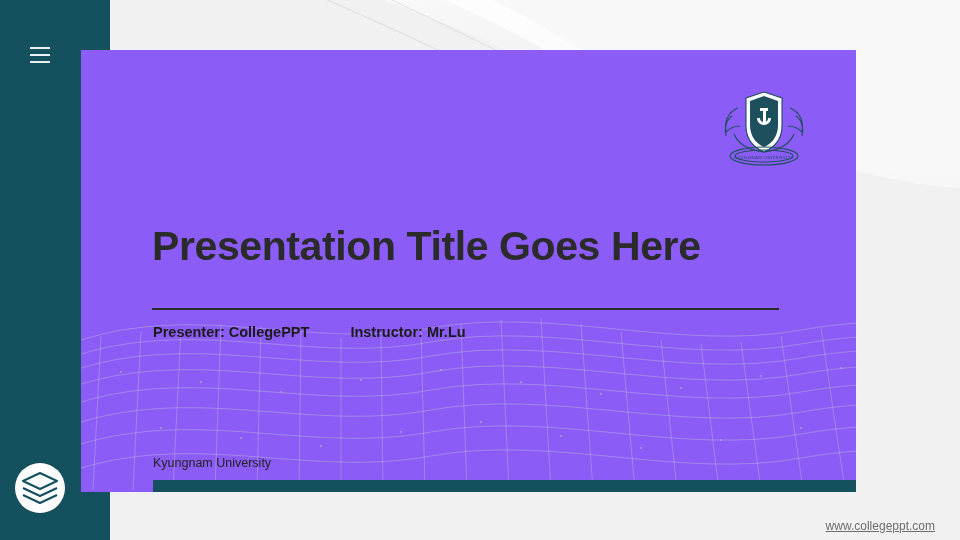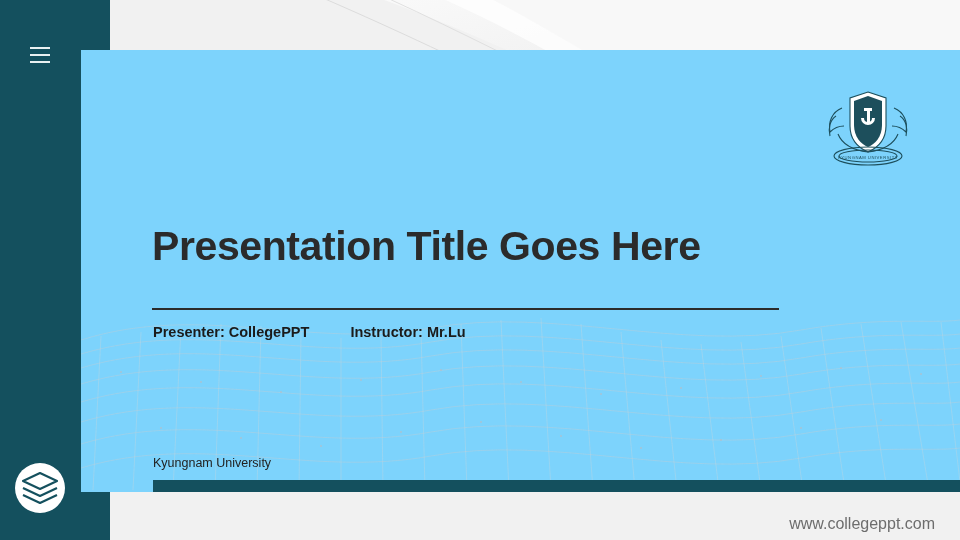--- a/index.html
+++ b/index.html
@@ -73,23 +73,23 @@
     background: #f1f1f1;
     overflow: hidden;
   }
   .topband svg { position: absolute; left: 0; top: 0; }
 
   
   .slide {
     position: absolute;
     left: 81px;
     top: 50px;
-    width: 879px;
+    width: 775px;
     height: 442px;
-    background: #7dd3fc;
+    background: #8b5cf6;
     overflow: hidden;
     z-index: 10;
   }
 
   .mesh {
     position: absolute;
     left: 0;
     bottom: 0;
     width: 879px;
     height: 260px;
@@ -152,23 +152,24 @@
     bottom: 0;
     width: 807px;
     height: 12px;
     background: #14505e;
   }
 
   .website {
     position: absolute;
     right: 25px;
     bottom: 7px;
-    font-size: 16px;
+    font-size: 12px;
     color: #6d6d6d;
     z-index: 20;
+    text-decoration: underline;
   }
 </style>
 </head>
 <body>
 
 <div class="stage">
 
   <div class="topband">
     <svg width="850" height="540" viewBox="0 0 850 540">
       <defs>

